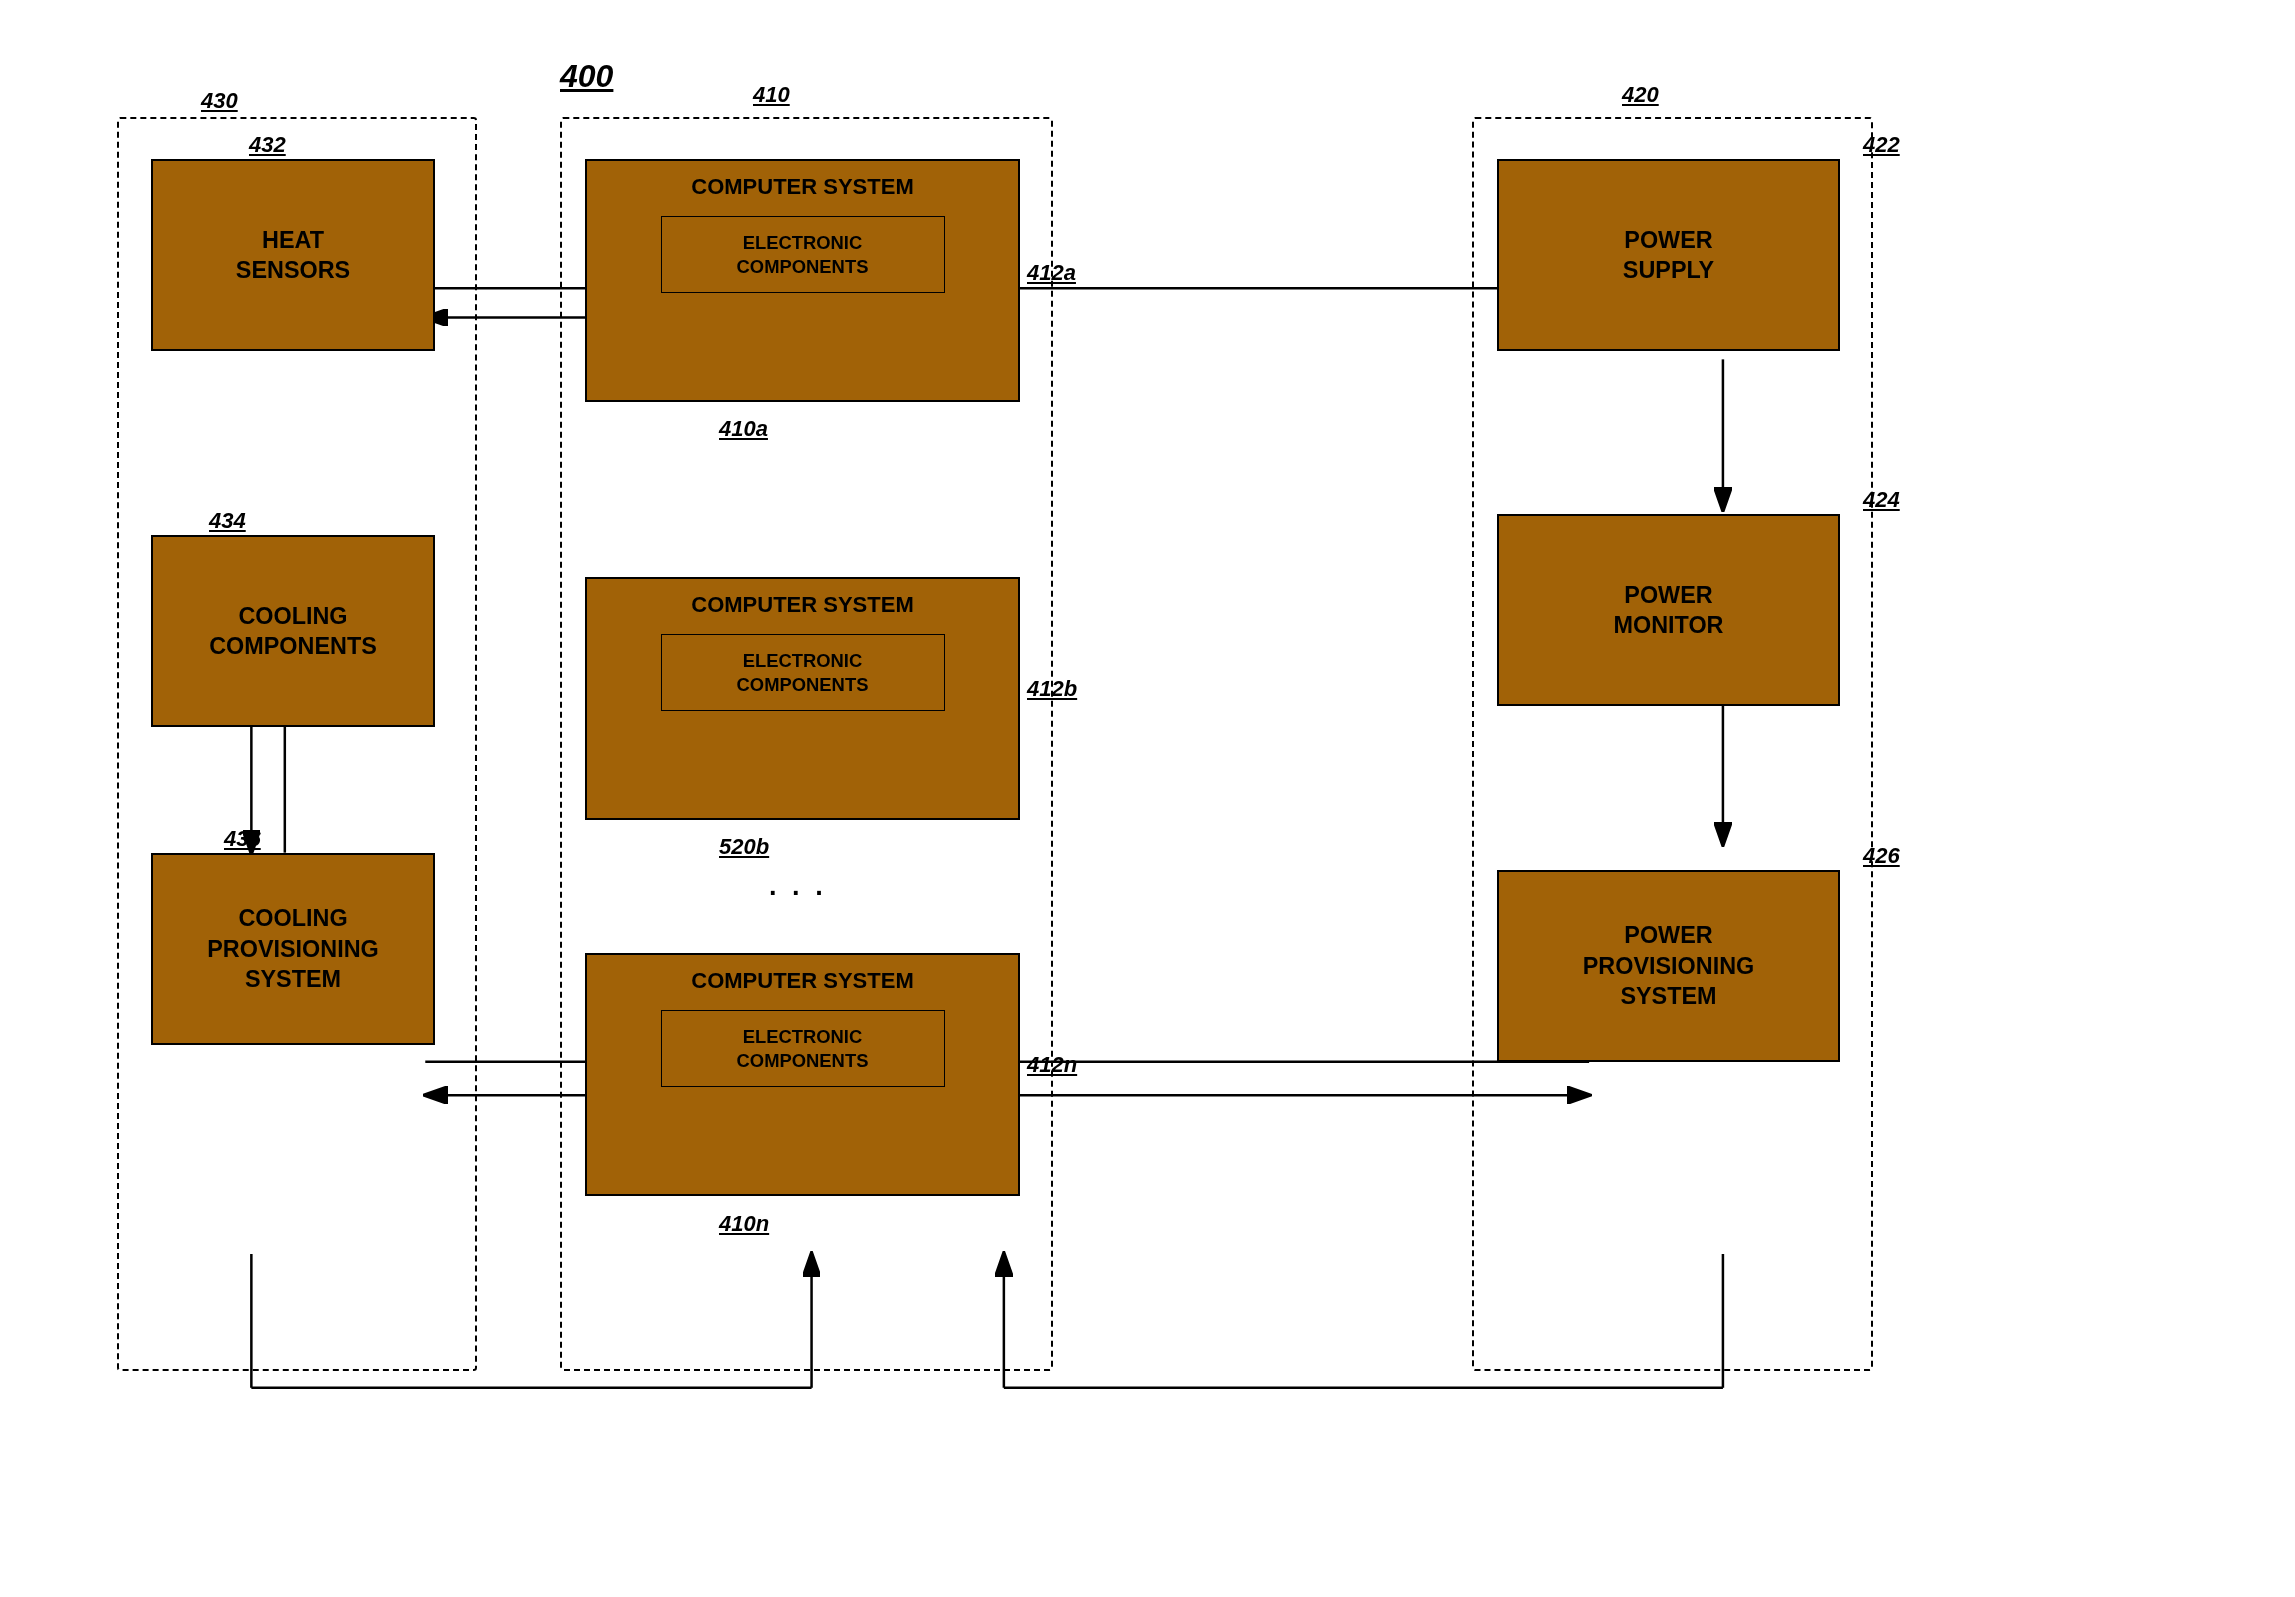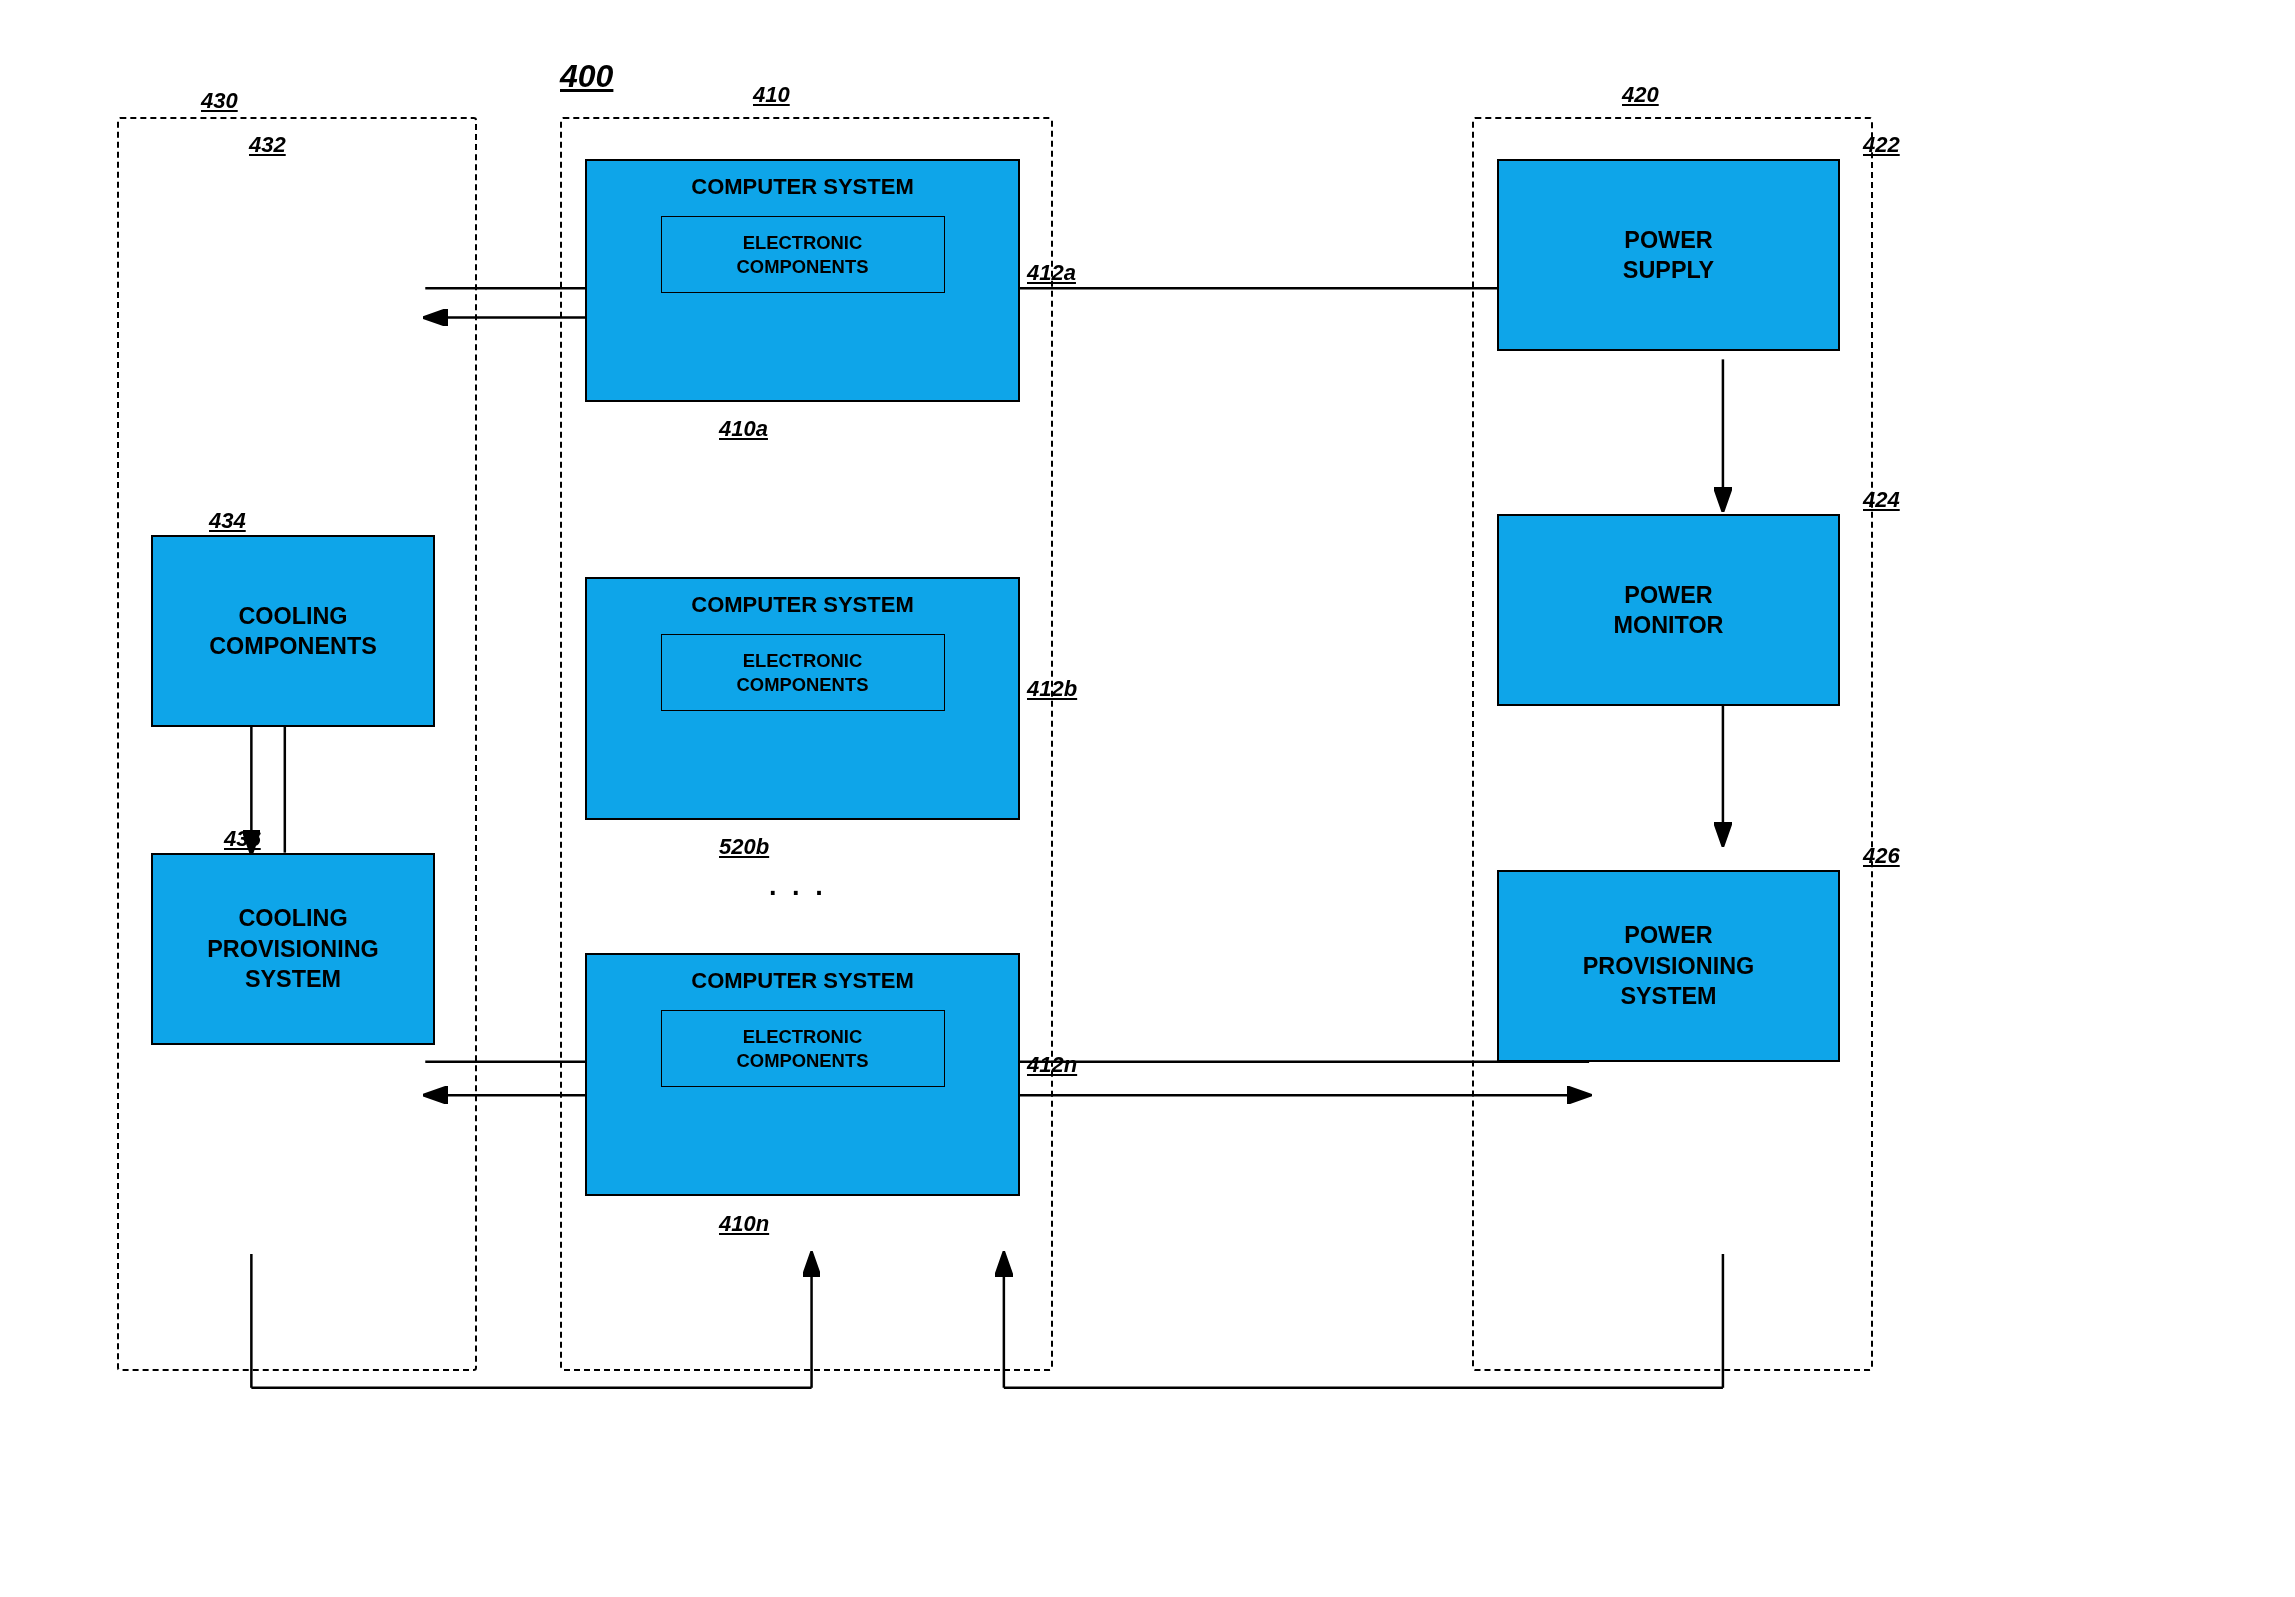--- a/index.html
+++ b/index.html
@@ -21,21 +21,21 @@
     
     .outer-box {
       position: absolute;
       border: 2.5px dashed #000;
       border-radius: 3.3px;
     }
     
     .inner-box {
       position: absolute;
       border: 2.5px solid #000;
-      background: #0ea5e9;
+      background: #a16207;
       display: flex;
       flex-direction: column;
       align-items: center;
       justify-content: center;
       text-align: center;
     }
     .inner-box .box-label {
       font-size: 23.4px;
       font-weight: bold;
       line-height: 1.3;
@@ -134,20 +134,23 @@
     <line x1="1120" y1="1600" x2="1120" y2="1440" marker-end="url(#arrowhead)"></line>
   </svg>
 
   <div class="ref-label underline" style="top: 8.4px; left: 493px; font-size: 32px;">400</div>
 
   <div class="outer-box" style="left: 50px; top: 67px; width: 360px; height: 1254px;">
   </div>
 
   <div class="ref-label" style="top: 38px; left: 134px;">430</div>
 
+  <div class="inner-box" style="left: 84px; top: 109px; width: 284px; height: 192px;">
+    <span class="box-label">HEAT<br>SENSORS</span>
+  </div>
 
   <div class="ref-label" style="top: 82px; left: 142px; margin-left: 40px;">432</div>
 
   <div class="inner-box" style="left: 84px; top: 485px; width: 284px; height: 192px;">
     <span class="box-label">COOLING<br>COMPONENTS</span>
   </div>
 
   <div class="ref-label" style="top: 458px; left: 142px;">434</div>
 
   <div class="inner-box" style="left: 84px; top: 803px; width: 284px; height: 192px;">

